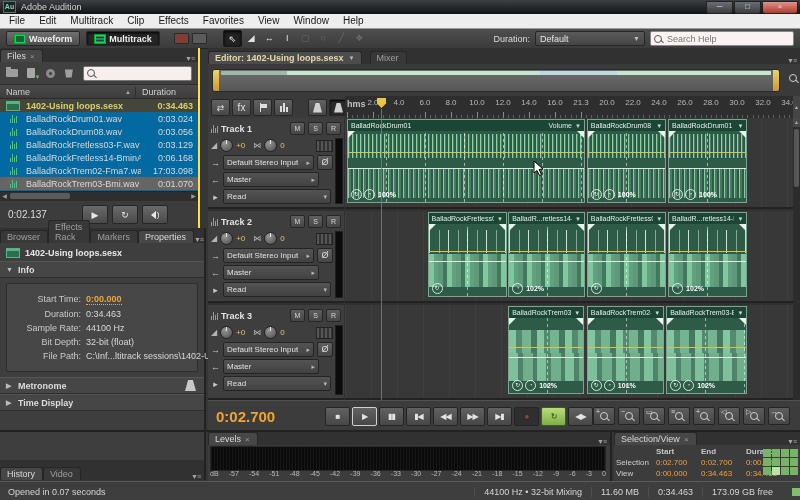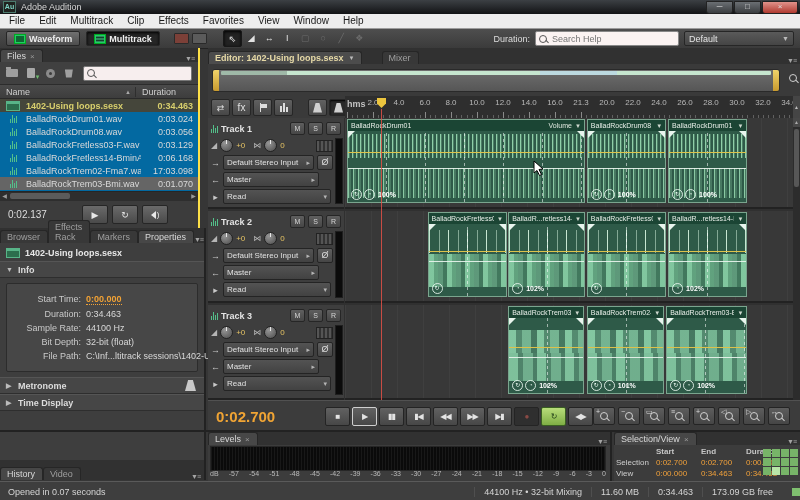--- a/index.html
+++ b/index.html
@@ -99,21 +99,21 @@
   .inf-value.orange{color:#f3a335;border-bottom:1px dotted #f3a335;font-weight:bold;}
   .metro-ic{width:11px;height:11px;background:#c9c9c9;clip-path:polygon(28% 0,72% 0,100% 100%,0 100%);position:relative;margin-left:auto;margin-right:8px;}
 
   
   #history-strip{left:0;top:460px;width:206px;height:20px;background:#313131;border-right:2px solid #222;box-sizing:border-box;display:flex;align-items:flex-end;}
 
   
   #editor-tabbar{left:208px;top:48px;width:592px;height:16px;background:#313131;display:flex;align-items:flex-end;}
   #editor-tab{background:#4c4c4c;border:1px solid #262626;border-bottom:none;border-radius:3px 3px 0 0;padding:1px 6px;font-size:9px;color:#e6d9a6;display:flex;gap:5px;align-items:center;font-weight:bold;}
   #editor-tab b{color:#bbb;font-size:6px;font-weight:normal;}
-  #mixer-tab{margin-left:20px;}
+  #mixer-tab{margin-left:8px;}
 
   #navigator{left:208px;top:64px;width:592px;height:32px;background:#3a3a3a;border-bottom:1px solid #262626;}
   #nav-bar{position:absolute;left:4px;top:5px;width:566px;height:21px;background:linear-gradient(#6e6e6e,#565656);border:1px solid #2a2a2a;border-radius:3px;overflow:hidden;}
   .nav-handle{position:absolute;top:0;width:6px;height:100%;background:linear-gradient(#f0d36a,#c89a2e);}
   #nav-wave{position:absolute;left:8px;right:8px;top:1px;height:4px;background:linear-gradient(90deg,#9fb9a8 0 12%,#c6e6cf 12% 58%,#bcd9e0 58% 72%,#c6e6cf 72% 100%);border-radius:1px;}
   #nav-mag{position:absolute;right:3px;top:10px;}
 
   #editor-toolbar{left:208px;top:96px;width:592px;height:22px;background:#3a3a3a;border-bottom:1px solid #222;}
   #et-left{position:absolute;left:3px;top:3px;display:flex;gap:2px;}
   .etbtn{width:17px;height:15px;background:linear-gradient(#616161,#474747);border:1px solid #262626;border-radius:2px;color:#e0e0e0;font-size:9px;display:flex;align-items:center;justify-content:center;}
@@ -276,27 +276,27 @@
         <div class="toolbtn ">◢</div>
         <div class="toolbtn ">↔</div>
         <div class="toolbtn ">I</div>
         <div class="toolbtn disabled">▢</div>
         <div class="toolbtn disabled">○</div>
         <div class="toolbtn disabled">╱</div>
         <div class="toolbtn disabled">❖</div>
       </div>
     <div id="ws-area">
       <span id="ws-label">Duration:</span>
+      <div id="ws-drop">
+        <span>Default</span>
+          <b>▼</b>
+      </div>
       <div id="help-search">
         <span class="maglass"></span>
         <input placeholder="Search Help" style="">
-      </div>
-      <div id="ws-drop">
-        <span>Default</span>
-          <b>▼</b>
       </div>
     </div>
   </div>
 
   <div class="abs" id="files-panel">
     <div class="tabbar" id="files-tabbar">
       <div class="ptab">
         <span>Files</span>
         <span class="x">×</span>
       </div>

